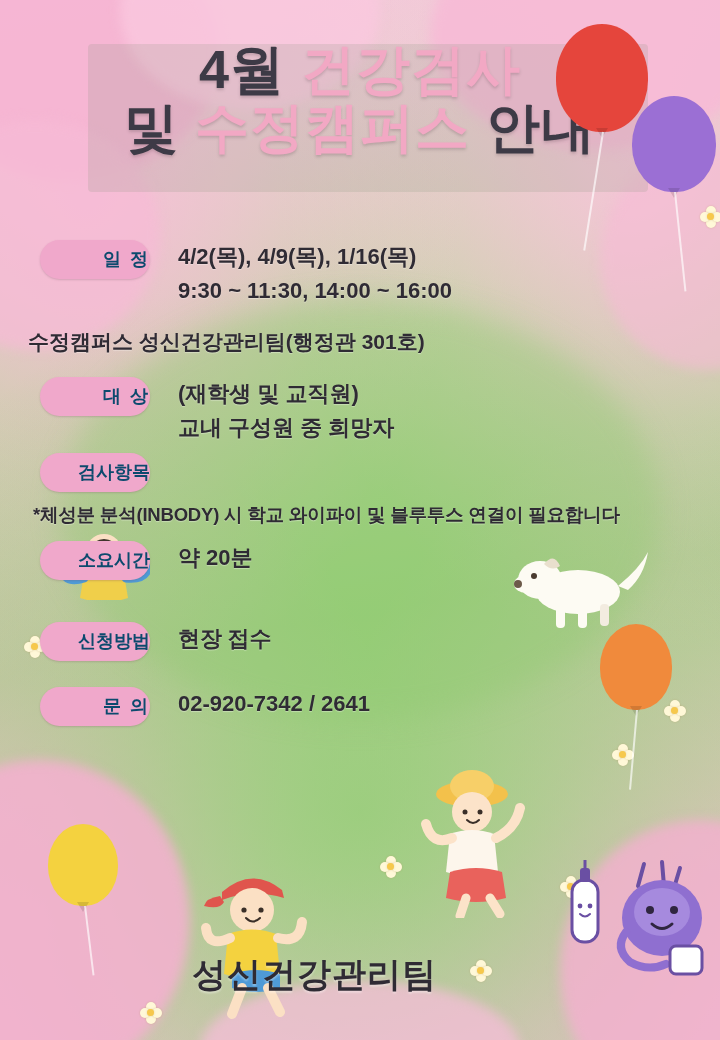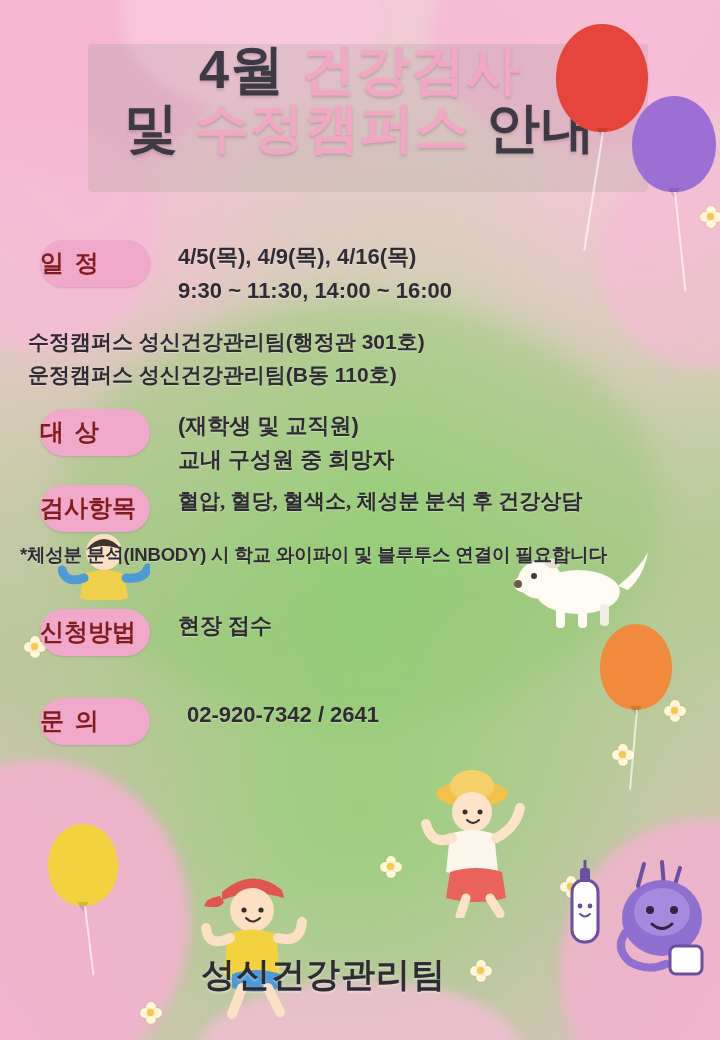--- a/index.html
+++ b/index.html
@@ -78,53 +78,53 @@
     position: relative;
     display: flex;
     align-items: flex-start;
     margin-bottom: 6px;
   }
   .label {
     flex: 0 0 auto;
     width: 110px;
     margin-left: 40px;
     background: #f0a8cb;
-    color: #7f1d1d;
-    font-size: 24px;
+    color: #0c4a6e;
+    font-size: 18px;
     font-weight: bold;
-    text-align: left;
+    text-align: right;
     padding: 7px 0 8px 0;
     border-radius: 26px;
     letter-spacing: 2px;
     box-shadow: 0 1px 2px rgba(120,80,100,0.25);
   }
   .label.tight { letter-spacing: 0px; }
   .value {
     flex: 1 1 auto;
     margin-left: 28px;
     color: #2f2b34;
     font-size: 22px;
     font-weight: bold;
     line-height: 1.55;
     text-shadow: 0 1px 1px rgba(255,255,255,0.35);
   }
   .value .l2 { display: block; }
   .value.small { font-size: 21px; }
   .note {
-    margin: 10px 0 6px 20px;
+    margin: 10px 0 6px 33px;
     color: #2f2b34;
     font-size: 18.5px;
     font-weight: bold;
     letter-spacing: -0.2px;
     text-shadow: 0 1px 1px rgba(255,255,255,0.35);
   }
   .spacer-sm { height: 12px; }
   .footer-team {
     position: absolute;
-    left: 201px;
+    left: 192px;
     top: 952px;
     font-size: 34px;
     font-weight: bold;
     color: #2f2b34;
     letter-spacing: 1px;
     text-shadow: 0 2px 2px rgba(255,255,255,0.35);
   }
 
   
   .balloon {
@@ -340,62 +340,64 @@
       <path d="M60 74 q-12 16 4 30 q18 10 36 2" stroke="#8f6fd0" stroke-width="8" fill="none" stroke-linecap="round"></path>
       <rect x="104" y="88" width="32" height="28" rx="6" fill="#ffffff" stroke="#6a4fa3" stroke-width="3"></rect>
     </svg>
   </div>
 
   <div class="rows">
 
     <div class="row">
       <div class="label">일 정</div>
       <div class="value">
-        <span class="l2">4/5(목),  4/9(목),  4/16(목)</span>
+        <span class="l2">4/2(목),  4/9(목),  1/16(목)</span>
         <span class="l2">9:30 ~ 11:30, 14:00 ~ 16:00</span>
       </div>
     </div>
 
     <div class="spacer-sm"></div>
 
     <div class="row">
       <div class="value small">
         <span class="l2">수정캠퍼스 성신건강관리팀(행정관 301호)</span>
-        <span class="l2">운정캠퍼스 성신건강관리팀(B동 110호)</span>
       </div>
     </div>
 
     <div class="spacer-sm"></div>
 
     <div class="row">
       <div class="label">대 상</div>
       <div class="value">
         <span class="l2">(재학생 및 교직원)</span>
         <span class="l2">교내 구성원 중 희망자</span>
       </div>
     </div>
 
     <div class="row" style="margin-top:8px;font-family:Liberation Serif, serif;">
       <div class="label tight">검사항목</div>
-      <div class="value small">
-        <span class="l2">혈압, 혈당, 혈색소, 체성분 분석 후 건강상담</span>
-      </div>
     </div>
 
     <div class="note">*체성분 분석(INBODY) 시 학교 와이파이 및 블루투스 연결이 필요합니다</div>
 
-
-    <div class="row" style="margin-top:42px;">
+    <div class="row" style="margin-top:14px;">
+      <div class="label tight">소요시간</div>
+      <div class="value">
+        <span class="l2">약 20분</span>
+      </div>
+    </div>
+
+    <div class="row" style="margin-top:42px;font-family:Liberation Serif, serif;">
       <div class="label tight">신청방법</div>
       <div class="value">
         <span class="l2">현장 접수</span>
       </div>
     </div>
 
-    <div class="row" style="margin-top:42px;gap:9px;">
+    <div class="row" style="margin-top:26px;">
       <div class="label">문 의</div>
       <div class="value">
         <span class="l2">02-920-7342 / 2641</span>
       </div>
     </div>
 
   </div>
 
   <div class="footer-team">성신건강관리팀</div>
 

